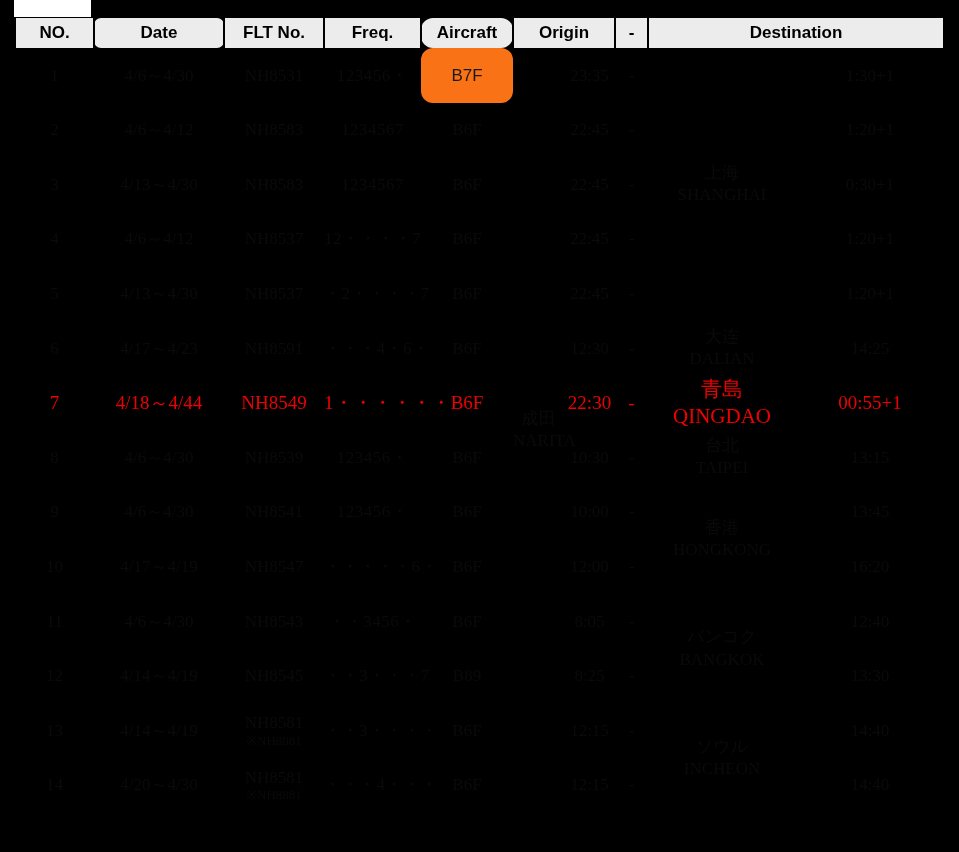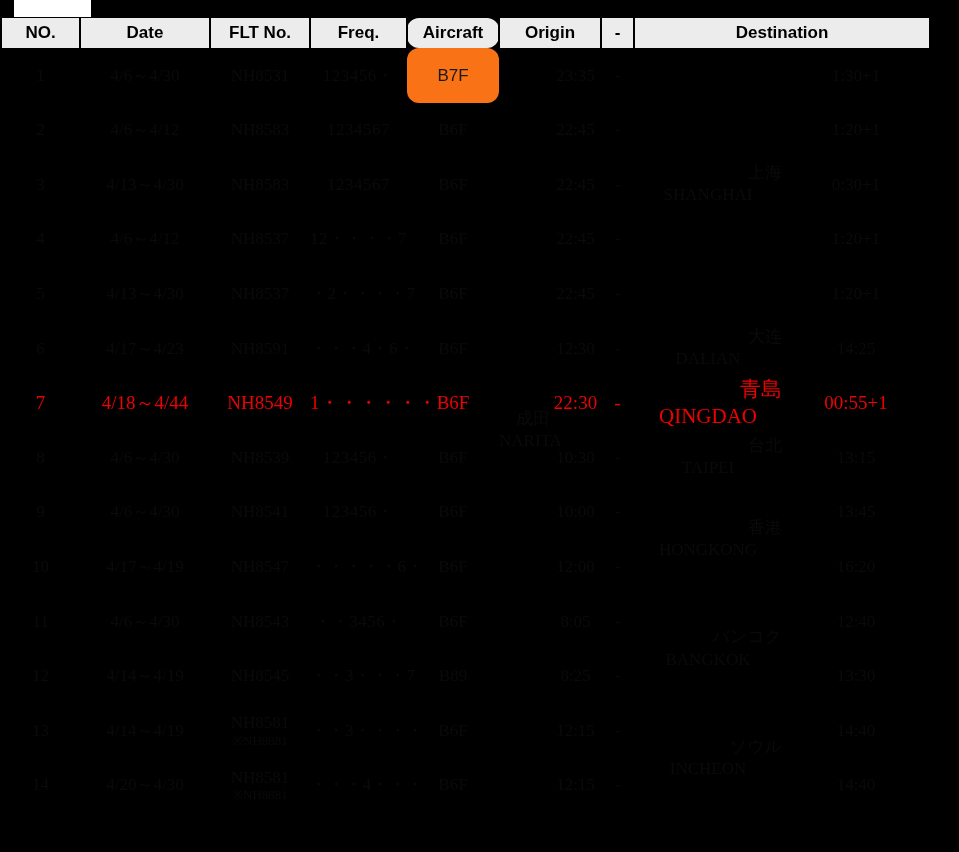--- a/index.html
+++ b/index.html
@@ -27,21 +27,21 @@
     position: absolute;
     left: 14px;
     top: 0px;
     width: 77px;
     height: 17px;
     background: #ffffff;
   }
 
   .sched-table {
     position: absolute;
-    left: 0;
+    left: 14px;
     top: 18px;
     width: 931px;
     border-collapse: collapse;
     table-layout: fixed;
   }
 
   .sched-table th {
     background: #ececec;
     color: #000000;
     font-size: 17px;
@@ -66,21 +66,21 @@
     font-size: 17px;
     font-family: "Liberation Serif", serif;
     color: #0a0a0a;
     background: #000000;
     border: 0;
     line-height: 1.25;
   }
 
   
   .c-no    { width: 77px; }
-  .c-date  { width: 128px; }
+  .c-date  { width: 128px; border-radius: 7px; }
   .c-flt   { width: 98px; margin-left: 24px; }
   .c-freq  { width: 95px; }
   .c-acft  { width: 90px; border-radius: 12px; }
   .c-dep   { width: 101px; }
   .c-org   { width: 100px; }
   .c-dash  { width: 31px; }
   .c-dsttxt{ width: 110px; }
   .c-arr   { width: 101px; }
 
   
@@ -111,21 +111,21 @@
     letter-spacing: 0.5px;
     white-space: pre;
   }
 
   .flt-sub {
     display: block;
     font-size: 13px;
     line-height: 1.15;
   }
 
-  .dest-cn { display: block; text-align: right; }
+  .dest-cn { display: block; }
   .dest-en { display: block; }
 </style>
 </head>
 <body>
 
 <div class="page">
 
   <div class="corner-box"></div>
 
   <table class="sched-table">

